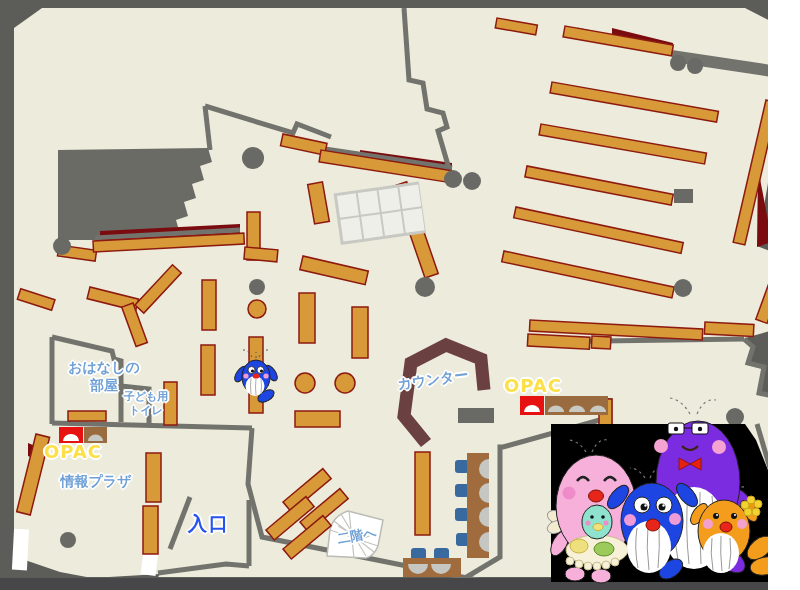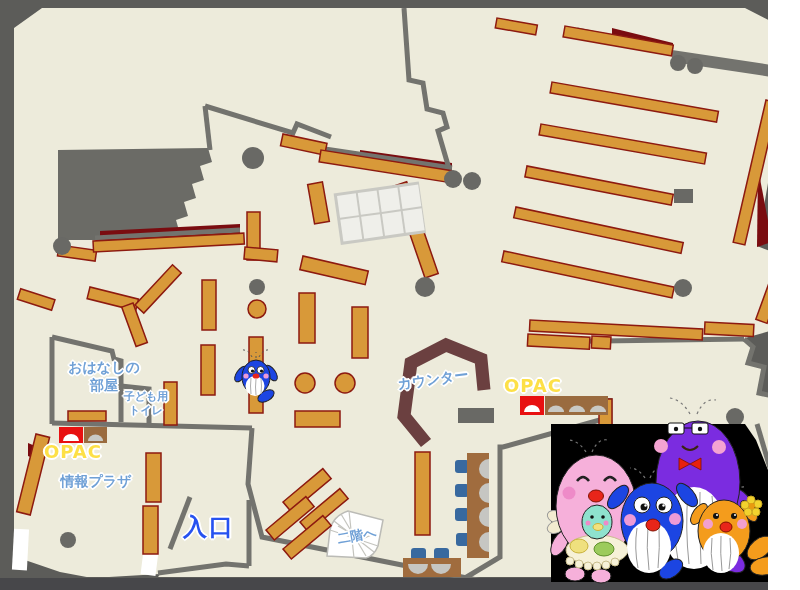--- a/index.html
+++ b/index.html
@@ -5,21 +5,21 @@
   html,body{margin:0;padding:0;background:#fff;}
   #stage{position:relative;width:768px;height:590px;overflow:hidden;background:#5C5C59;
          font-family:"DejaVu Sans","Liberation Sans",sans-serif;}
   #floor-svg{position:absolute;left:0;top:0;}
   .map-label{position:absolute;font-weight:bold;color:#6FA0D6;text-align:center;line-height:1.25;
     text-shadow:-1px -1px 0 #fff,1px -1px 0 #fff,-1px 1px 0 #fff,1px 1px 0 #fff,0 -2px 0 #fff,0 2px 0 #fff,-2px 0 0 #fff,2px 0 0 #fff;}
   .lbl-14{font-size:14px;}
   .lbl-11{font-size:11px;}
   .lbl-13{font-size:13px;}
   .lbl-red{color:#fde047;font-size:18px;letter-spacing:1px;}
-  .lbl-entrance{color:#2652F0;font-size:24px;letter-spacing:2px;}
+  .lbl-entrance{color:#2652F0;font-size:19px;letter-spacing:2px;}
   .rot-m8{transform:rotate(-8deg);}
   .rot-m10{transform:rotate(-10deg);}
 </style>
 </head>
 <body>
 
 <div id="stage">
 
 <svg id="floor-svg" width="800" height="590" viewBox="0 0 800 590">
 

